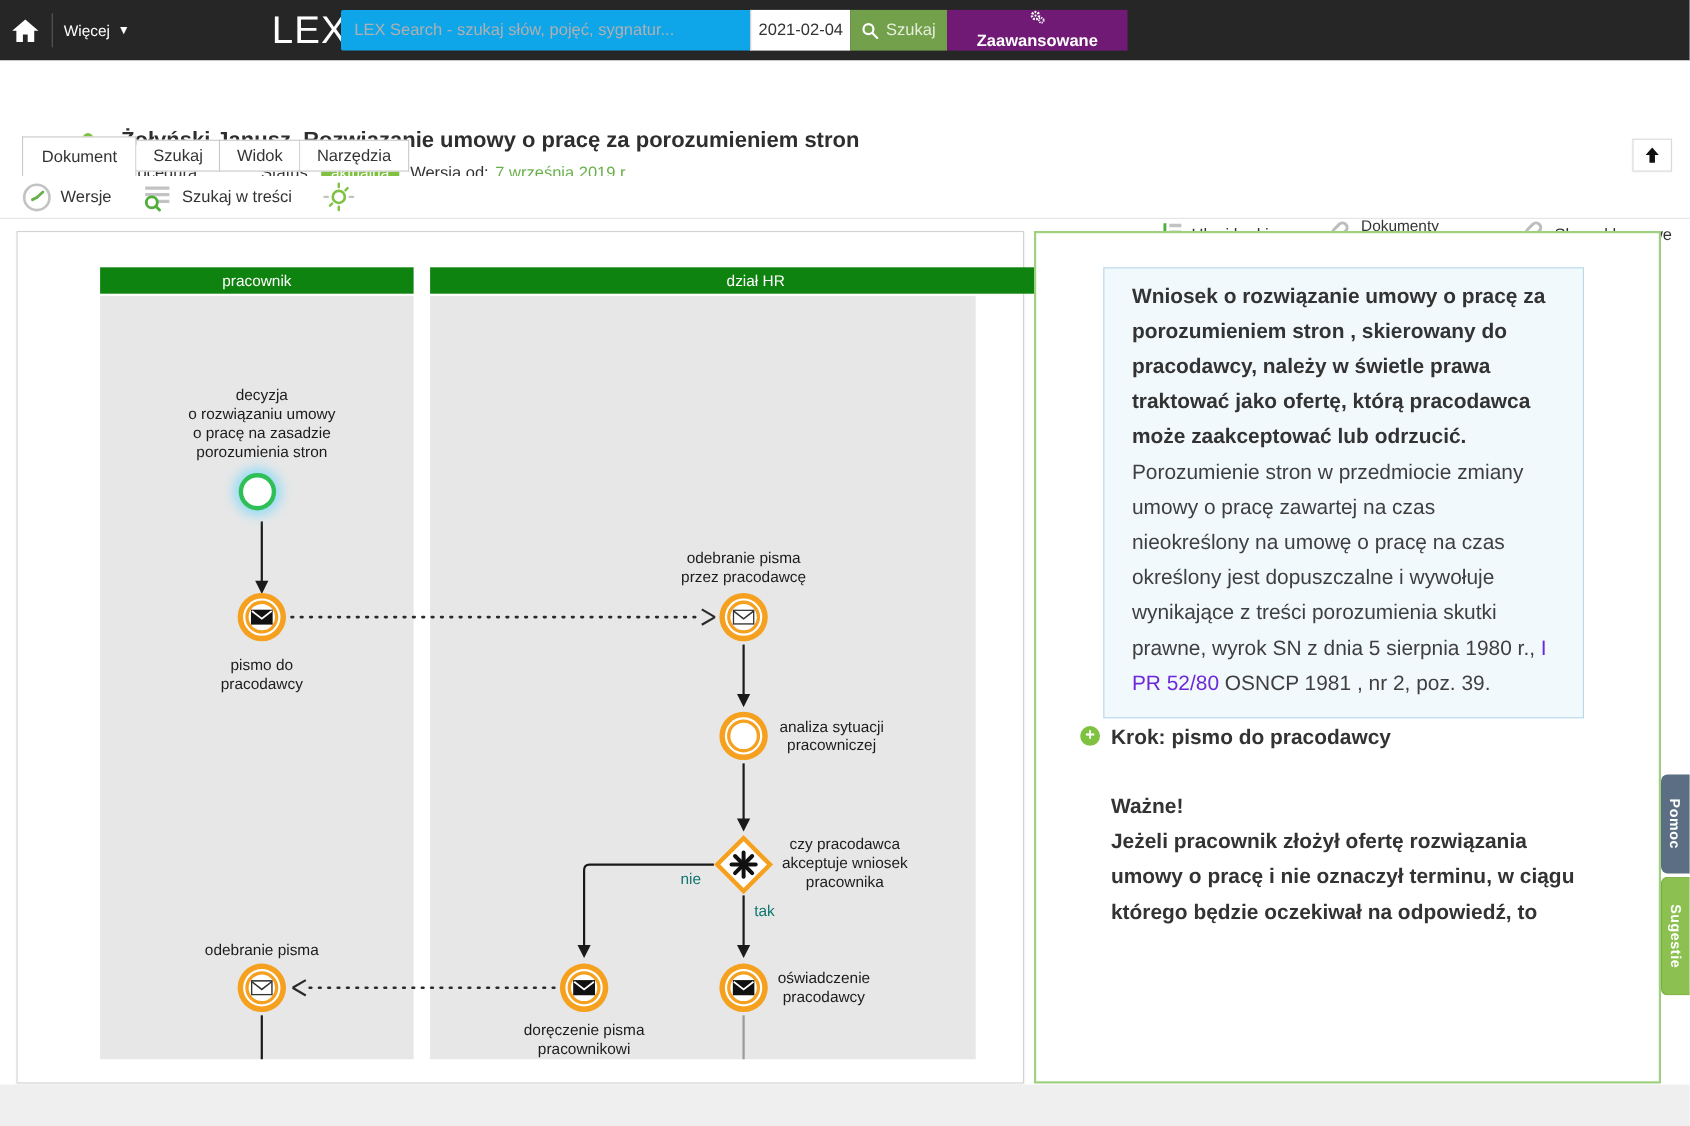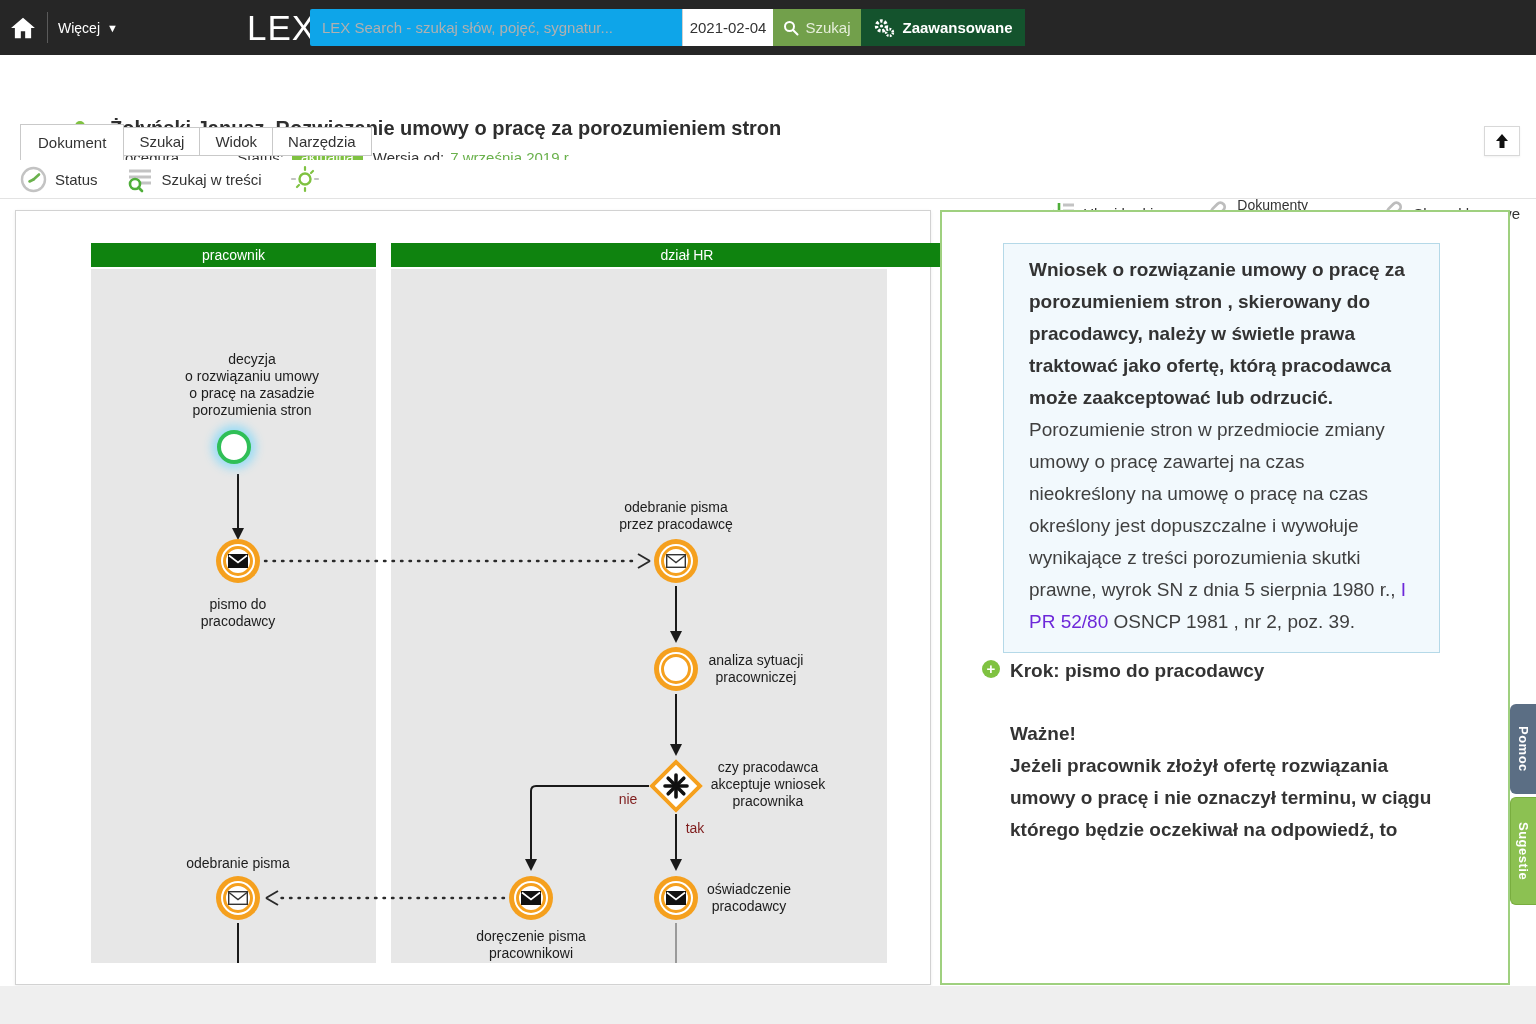--- a/index.html
+++ b/index.html
@@ -11,21 +11,21 @@
   .home-btn { position:absolute; left:0; top:0; width:46px; height:55px; display:flex; align-items:center; justify-content:center; cursor:pointer; }
   .topbar-sep { position:absolute; left:47px; top:12px; width:1px; height:31px; background:#5a5a5a; }
   .more-btn { position:absolute; left:58px; top:0; height:55px; display:flex; align-items:center; gap:7px; color:#fff; font-size:14px; cursor:pointer; }
   .more-caret { font-size:11px; color:#fff; }
   .lex-logo { position:absolute; left:247px; top:8px; color:#fff; font-size:35px; letter-spacing:1px; }
   .searchbar { position:absolute; left:310px; top:9px; height:37px; display:flex; }
   .search-input { width:372px; height:37px; border:none; background:#0ea5e9; padding:11px 12px; font-size:15px; color:#333; outline:none; border-radius:2px 0 0 2px; font-family:inherit; }
   .search-input::placeholder { color:#b0b0b0; }
   .date-box { width:91px; height:37px; border:none; border-left:1px solid #d0d0d0; background:#fff; text-align:center; font-size:15px; color:#333; outline:none; font-family:inherit; }
   .btn-szukaj { width:88px; height:37px; background:#72a04b; border:none; color:#e6eedb; font-size:15px; display:flex; align-items:center; justify-content:center; gap:6px; cursor:pointer; font-family:inherit; }
-  .btn-adv { width:164px; height:37px; background:#14532d; border:none; color:#fff; font-size:15px; font-weight:700; display:flex; align-items:center; justify-content:center; gap:7px; cursor:pointer; font-family:inherit; }
+  .btn-adv { width:164px; height:37px; background:#701a75; border:none; color:#fff; font-size:15px; font-weight:700; display:flex; align-items:center; justify-content:center; gap:7px; cursor:pointer; font-family:inherit;flex-direction:column; }
 
   
   .doc-header { position:absolute; left:0; top:55px; width:1536px; height:69px; background:#fff; }
   .tree-icon { position:absolute; left:60px; top:64px; }
   .doc-title { position:absolute; left:110px; top:62px; font-size:20px; font-weight:700; color:#2e2e2e; }
   .doc-meta { position:absolute; left:110px; top:92px; font-size:15px; color:#333; display:flex; align-items:center; }
   .meta-type { margin-right:58px; }
   .meta-status-label { margin-right:8px; }
   .status-badge { background:#7fc241; color:#fff; font-size:14px; padding:2px 9px 3px; border-radius:3px; margin-right:10px; }
   .meta-version-label { margin-right:6px; }
@@ -56,21 +56,21 @@
   .connectors { position:absolute; left:0; top:0; width:916px; height:775px; pointer-events:none; }
 
   .evt { position:absolute; width:30px; height:30px; border-radius:50%; background:#fff; border:3px solid #f5a01e;
          box-shadow:0 0 0 2px #fff, 0 0 0 7px #f5a01e; display:flex; align-items:center; justify-content:center; cursor:pointer; }
   .evt-start { position:absolute; width:34px; height:34px; border-radius:50%; background:#fff; border:4px solid #2fbf57;
          box-shadow:0 0 10px 5px #9bdcf5; cursor:pointer; }
   .gateway { position:absolute; width:38px; height:38px; background:#fff; border:4px solid #f5a01e; transform:rotate(45deg); cursor:pointer; }
   .gateway-star { position:absolute; pointer-events:none; }
 
   .dlabel { position:absolute; font-size:14px; line-height:17px; color:#1c1c1c; text-align:center; transform:translateX(-50%); white-space:pre-line; }
-  .dlabel-gray { color:#7f1d1d; }
+  .dlabel-gray { color:#0f766e; }
 
   
   .right-panel { position:absolute; left:940px; top:210px; width:570px; height:775px; background:#fff; border:2px solid #9fd07f; overflow:hidden; }
   .quote-box { position:absolute; left:61px; top:31px; width:437px; border:1px solid #b5d9e8; background:#f2f9fd; padding:10px 25px 14px; }
   .quote-bold { font-size:19px; line-height:32px; font-weight:700; color:#333; }
   .quote-text { font-size:19px; line-height:32px; color:#3f3f3f; }
   .quote-link { color:#6d28d9; cursor:pointer; text-decoration:none; }
   .step-section { position:absolute; left:40px; top:444px; width:470px; }
   .step-head-row { display:flex; align-items:flex-start; gap:10px; }
   .plus-icon { width:18px; height:18px; border-radius:50%; background:#7fc241; color:#fff; font-size:15px; font-weight:700; line-height:18px; text-align:center; margin-top:4px; flex:0 0 18px; cursor:pointer; }
@@ -159,21 +159,21 @@
 </div>
 
 <div class="toolbar">
   <div class="tool-group-left">
     <div class="tool-item">
       <svg width="27" height="27" viewBox="0 0 27 27">
         <circle cx="13.5" cy="13.5" r="11.5" fill="#fff" stroke="#c3c3c3" stroke-width="2.4"></circle>
         <line x1="13.5" y1="13.5" x2="19" y2="8.5" stroke="#6ab14c" stroke-width="2.6" stroke-linecap="round"></line>
         <line x1="13.5" y1="13.5" x2="9.5" y2="15.5" stroke="#6ab14c" stroke-width="2.6" stroke-linecap="round"></line>
       </svg>
-      <span>Status</span>
+      <span>Wersje</span>
     </div>
     <div class="tool-item">
       <svg width="28" height="28" viewBox="0 0 28 28">
         <line x1="3" y1="6" x2="25" y2="6" stroke="#c3c3c3" stroke-width="3"></line>
         <line x1="3" y1="12" x2="25" y2="12" stroke="#c3c3c3" stroke-width="3"></line>
         <line x1="14" y1="18" x2="25" y2="18" stroke="#c3c3c3" stroke-width="3"></line>
         <circle cx="9" cy="19" r="5" fill="none" stroke="#4fae3a" stroke-width="2.6"></circle>
         <line x1="12.5" y1="22.5" x2="16" y2="26" stroke="#4fae3a" stroke-width="2.6" stroke-linecap="round"></line>
       </svg>
       <span>Szukaj w treści</span>
@@ -297,21 +297,21 @@
     </svg>
   </div>
 
   <div class="evt" style="left:207px; top:672px;">
     <svg width="20" height="14" viewBox="0 0 20 14">
       <rect x="0.7" y="0.7" width="18.6" height="12.6" fill="#fff" stroke="#333" stroke-width="1.4"></rect>
       <path d="M1 1.5 L10 8.5 L19 1.5" stroke="#333" stroke-width="1.4" fill="none"></path>
     </svg>
   </div>
 
-  <div class="dlabel" style="left:236px; top:140px;">decyzja
+  <div class="dlabel" style="left:222px; top:140px;">decyzja
 o rozwiązaniu umowy
 o pracę na zasadzie
 porozumienia stron</div>
   <div class="dlabel" style="left:222px; top:385px;">pismo do
 pracodawcy</div>
   <div class="dlabel" style="left:660px; top:288px;">odebranie pisma
 przez pracodawcę</div>
   <div class="dlabel" style="left:740px; top:441px;">analiza sytuacji
 pracowniczej</div>
   <div class="dlabel" style="left:752px; top:548px;">czy pracodawca

